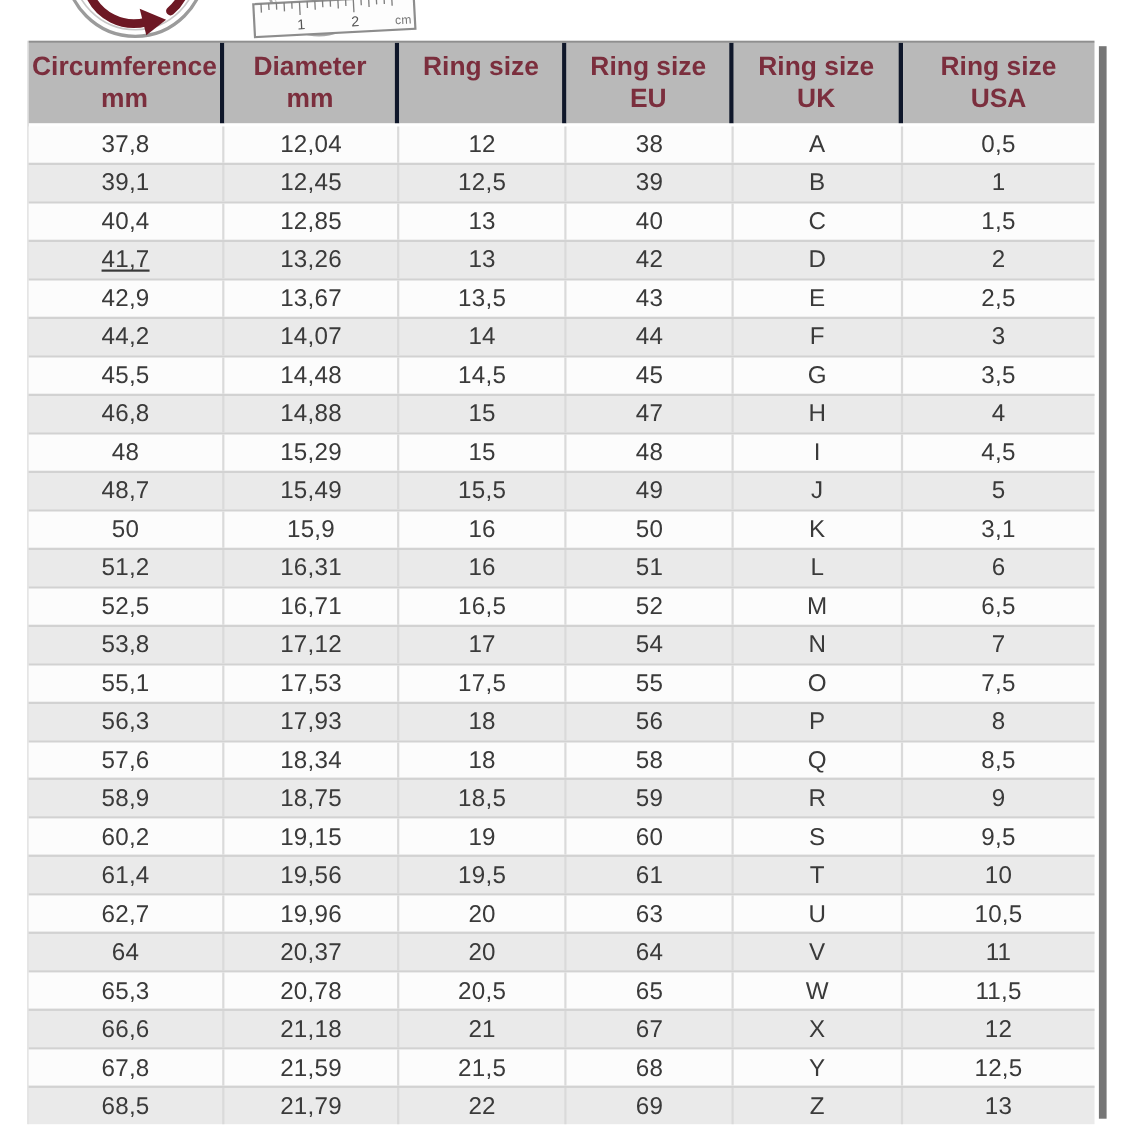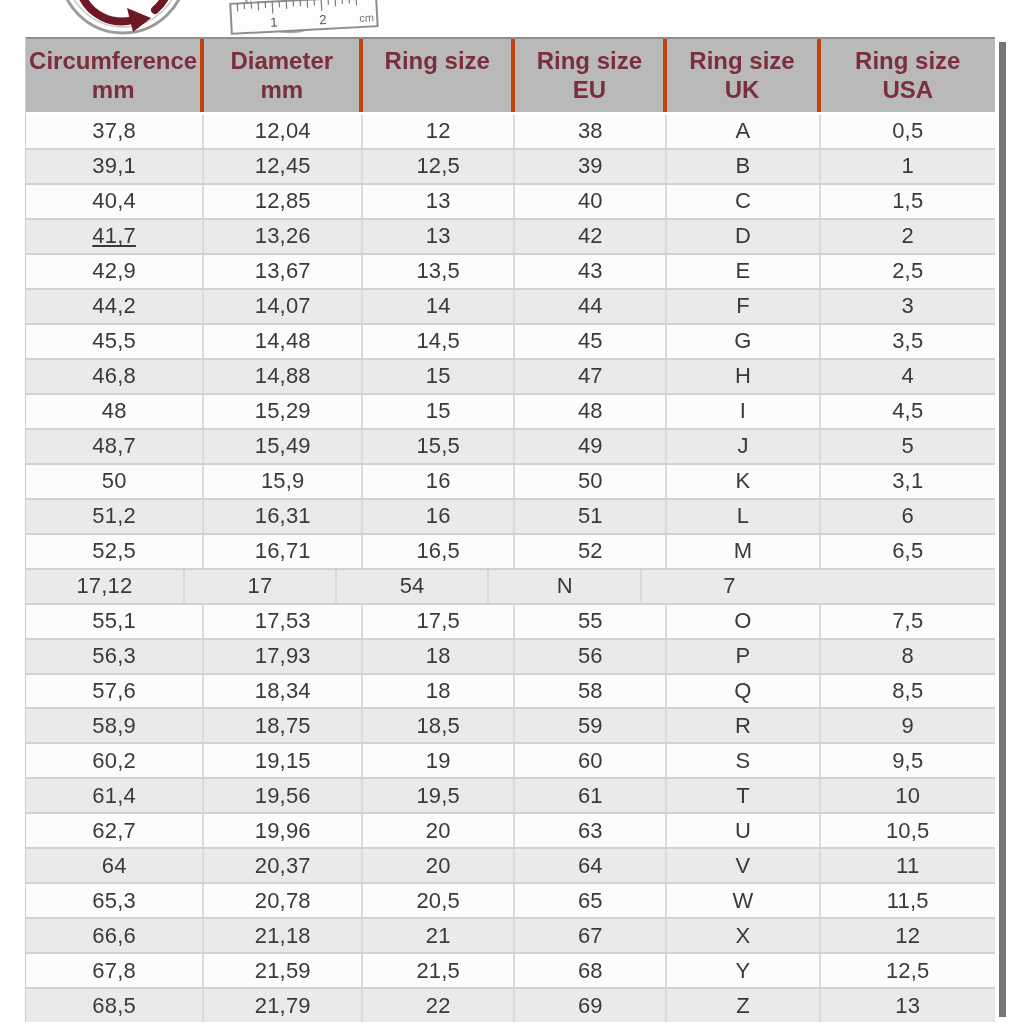--- a/index.html
+++ b/index.html
@@ -23,21 +23,21 @@
   .thead{
     height:73px;flex:0 0 73px;display:flex;
     border-top:2px solid #8f8f8f;
     background:#ffffff;margin-bottom:3px;
   }
   .th{
     background:#b9b9b9;color:#7b2e3d;font-weight:bold;font-size:24px;
     display:flex;flex-direction:column;align-items:center;justify-content:flex-start;
     padding-top:7px;line-height:29px;box-sizing:border-box;
   }
-  .th:not(:last-child){border-right:4px solid #c2410c;}
+  .th:not(:last-child){border-right:4px solid #0f172a;}
   .tbody{flex:1;display:flex;flex-direction:column;}
   .tr{flex:1;display:flex;background:#fcfcfc;}
   .tr:nth-child(even){background:#eaeaea;}
   .tr + .tr{border-top:2px solid #d2d2d2;}
   .td{
     display:flex;align-items:center;justify-content:center;
     font-size:22px;color:#3a3a3a;box-sizing:border-box;
     letter-spacing:0.2px;
   }
   .td:not(:last-child){border-right:2px solid #dadada;}
@@ -218,20 +218,21 @@
       </div>
       <div class="tr">
         <div class="td" style="width: 18.4%;">52,5</div>
         <div class="td" style="width: 16.4%;">16,71</div>
         <div class="td" style="width: 15.7%;">16,5</div>
         <div class="td" style="width: 15.7%;">52</div>
         <div class="td" style="width: 15.8%;">M</div>
         <div class="td" style="width: 18%;">6,5</div>
       </div>
       <div class="tr">
+        <div class="td" style="width: 18.4%;">53,8</div>
         <div class="td" style="width: 16.4%;">17,12</div>
         <div class="td" style="width: 15.7%;">17</div>
         <div class="td" style="width: 15.7%;">54</div>
         <div class="td" style="width: 15.8%;">N</div>
         <div class="td" style="width: 18%;">7</div>
       </div>
       <div class="tr">
         <div class="td" style="width: 18.4%;">55,1</div>
         <div class="td" style="width: 16.4%;">17,53</div>
         <div class="td" style="width: 15.7%;">17,5</div>

